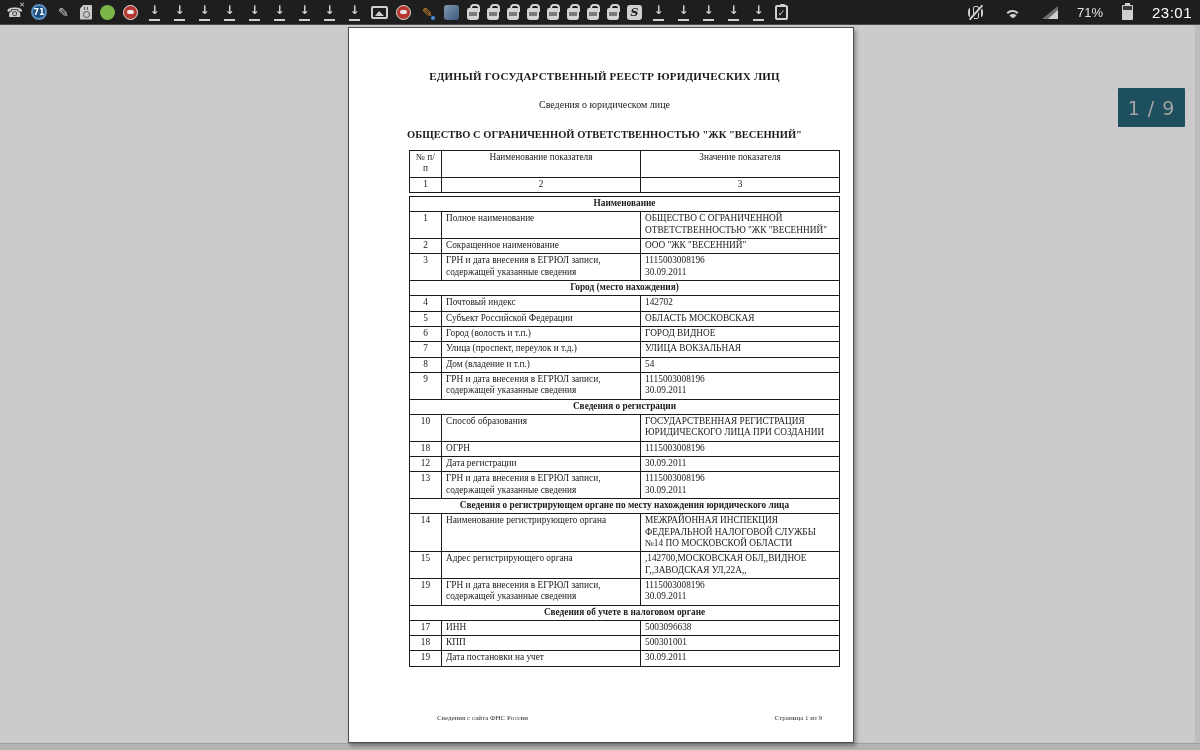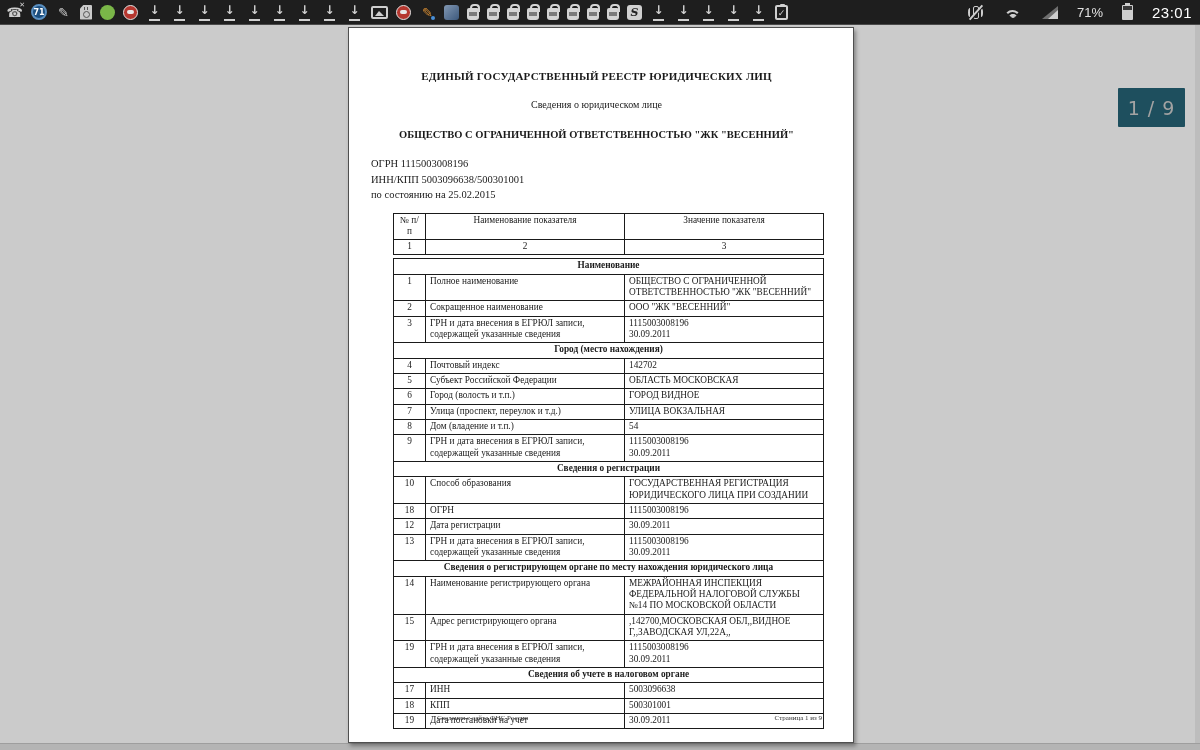--- a/index.html
+++ b/index.html
@@ -69,21 +69,21 @@
     position:absolute; top:88px; right:15px; width:67px; height:39px;
     background:#1e4f5e; color:#a3a3a3; display:flex; align-items:center; justify-content:center;
     font:400 19px "DejaVu Sans",sans-serif; letter-spacing:1px; z-index:40; border-radius:1px;
   }
 
   
   .page{
     position:absolute; left:348px; top:27px; width:506px; height:716px;
     background:#fff; border:1px solid #4f4f4f; box-shadow:2px 3px 4px rgba(0,0,0,0.35);
     font-family:"Liberation Serif","DejaVu Serif",serif; color:#1a1a1a;
-    padding:0 31px 0 22px;
+    padding:0 31px 0 38px;
   }
   .doc-title{ margin-top:42px; text-align:center; font-weight:bold; font-size:11px; letter-spacing:0.2px; }
   .doc-subtitle{ margin-top:17px; text-align:center; font-size:10px; }
   .doc-company{ margin-top:19px; text-align:center; font-weight:bold; font-size:10.5px; }
   .doc-meta{ margin-top:16px; font-size:10.5px; line-height:15.5px; }
 
   table.doc-tbl{ border-collapse:collapse; width:430px; margin-left:22px; table-layout:fixed;
     font-size:9.3px; line-height:1.22; }
   table.doc-tbl td{ border:1px solid #1a1a1a; padding:1px 4px 2px 4px; vertical-align:top; white-space:pre-line; }
   .tbl-head{ margin-top:10px;font-family:Liberation Serif, serif; }
@@ -161,25 +161,20 @@
 </div>
 
 <div class="edge-strip-right"></div>
 <div class="bottom-strip"></div>
 <div class="page-indicator">1 / 9</div>
 
 <div class="page">
   <div class="doc-title">ЕДИНЫЙ ГОСУДАРСТВЕННЫЙ РЕЕСТР ЮРИДИЧЕСКИХ ЛИЦ</div>
   <div class="doc-subtitle">Сведения о юридическом лице</div>
   <div class="doc-company">ОБЩЕСТВО С ОГРАНИЧЕННОЙ ОТВЕТСТВЕННОСТЬЮ "ЖК "ВЕСЕННИЙ"</div>
-  <div class="doc-meta">
-    <div>ОГРН 1115003008196</div>
-    <div>ИНН/КПП 5003096638/500301001</div>
-    <div>по состоянию на 25.02.2015</div>
-  </div>
 
   <table class="doc-tbl tbl-head">
     <colgroup>
         <col class="col-n">
         <col class="col-name">
         <col class="col-val">
       </colgroup>
     <tbody>
       <tr>
         <td class="c-head">№ п/п</td>

